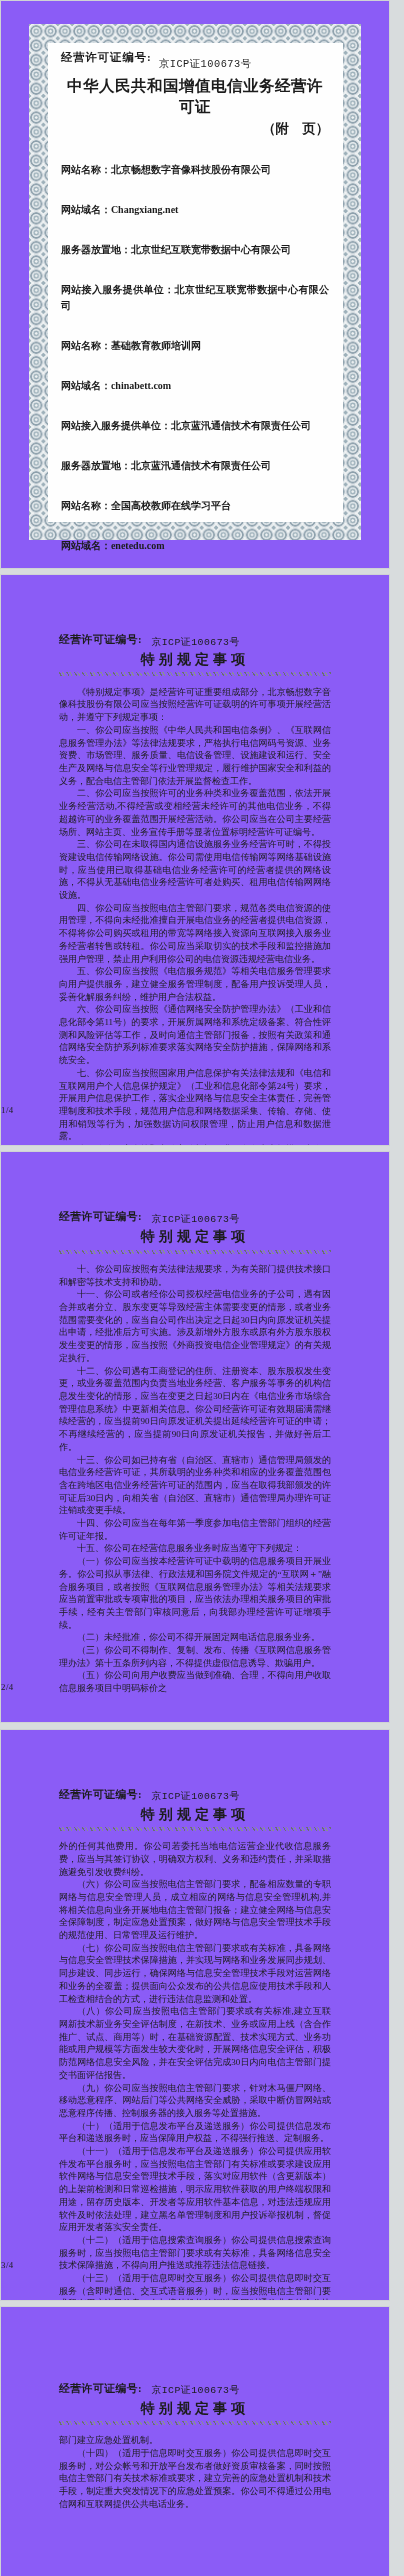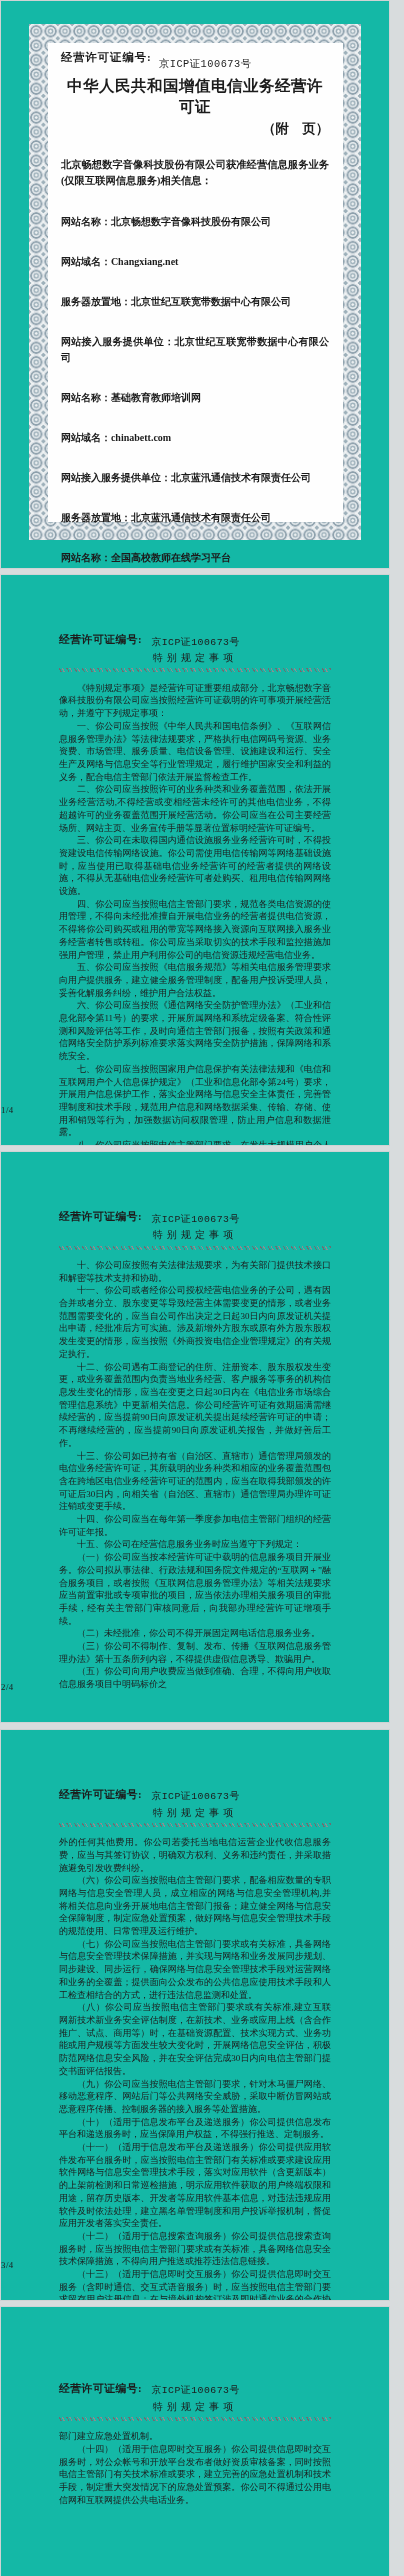--- a/index.html
+++ b/index.html
@@ -4,21 +4,21 @@
 <style>
   html,body { margin:0; padding:0; }
   body {
     width:405px;
     background:#d8dcdd;
     font-family:"Liberation Serif","DejaVu Serif",serif;
     color:#1c1c1c;
   }
   .page {
     width:390px;
-    background:#14b8a6;
+    background:#8b5cf6;
     box-sizing:border-box;
     position:relative;
     margin:0 0 5.2px 0;
     border:0.5px solid #cfd3d4;
     overflow:hidden;
   }
   
   .page-cert { height:569px; }
   .ornate {
     margin:23px 28px 0;
@@ -49,21 +49,21 @@
   .cert-subtitle { font-size:13.4px; font-weight:bold; text-align:right; margin:0 0 18.5px; }
   .cert-intro { font-size:10.3px; font-weight:bold; line-height:16.5px; margin:0 0 8.2px; text-align:justify; }
   .field-row { font-size:10px; font-weight:bold; line-height:16px; margin-bottom:3.6px; text-align:justify;margin-top:24px; }
   
   .sp-page { height:572px; padding:58px 58px 0; box-sizing:border-box; }
   .sp-page-5 { height:573px; padding-top:75px; }
   .sp-label { font-size:10.8px; font-weight:bold; letter-spacing:0.5px; }
   .sp-number { font-size:9.8px; margin-left:7.2px; position:relative; top:1.5px;
     font-family:"Liberation Mono","DejaVu Sans Mono",monospace; letter-spacing:0.5px; }
   .sp-title {
-    font-size:10px; font-weight:normal; text-align:center;
+    font-size:14px; font-weight:bold; text-align:center;
     letter-spacing:4.1px; margin:4.1px 0 3.1px;
   }
   .wavy {
     height:4.1px; margin:0 0 9.3px;
     background:repeating-linear-gradient(60deg,
       transparent 0 1.5px, #6a6f72 1.5px 2.6px, transparent 2.6px 4.1px,
       #8a8f92 4.1px 5.2px, transparent 5.2px 6.7px);
   }
   .para {
     font-size:9px; line-height:12.7px; margin:0;
@@ -82,21 +82,20 @@
 
 <div class="page page-cert">
   <div class="ornate">
     <div class="cert-inner">
       <div class="cert-header">
         <span class="cert-label">经营许可证编号:</span>
         <span class="cert-number">京ICP证100673号</span>
       </div>
       <div class="cert-title">中华人民共和国增值电信业务经营许可证</div>
       <div class="cert-subtitle">（附　页）</div>
-      <div class="cert-intro">北京畅想数字音像科技股份有限公司获准经营信息服务业务(仅限互联网信息服务)相关信息：</div>
 
       <div class="field-row"><span>网站名称：</span><span>北京畅想数字音像科技股份有限公司</span></div>
       <div class="field-row"><span>网站域名：</span><span>Changxiang.net</span></div>
       <div class="field-row"><span>服务器放置地：</span><span>北京世纪互联宽带数据中心有限公司</span></div>
       <div class="field-row"><span>网站接入服务提供单位：</span><span>北京世纪互联宽带数据中心有限公司</span></div>
       <div class="field-row"><span>网站名称：</span><span>基础教育教师培训网</span></div>
       <div class="field-row"><span>网站域名：</span><span>chinabett.com</span></div>
       <div class="field-row"><span>网站接入服务提供单位：</span><span>北京蓝汛通信技术有限责任公司</span></div>
       <div class="field-row"><span>服务器放置地：</span><span>北京蓝汛通信技术有限责任公司</span></div>
       <div class="field-row"><span>网站名称：</span><span>全国高校教师在线学习平台</span></div>

